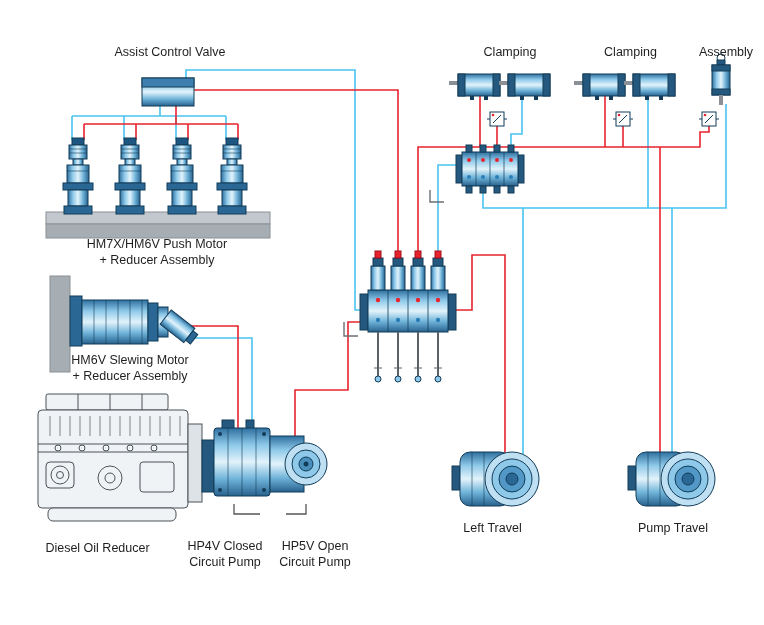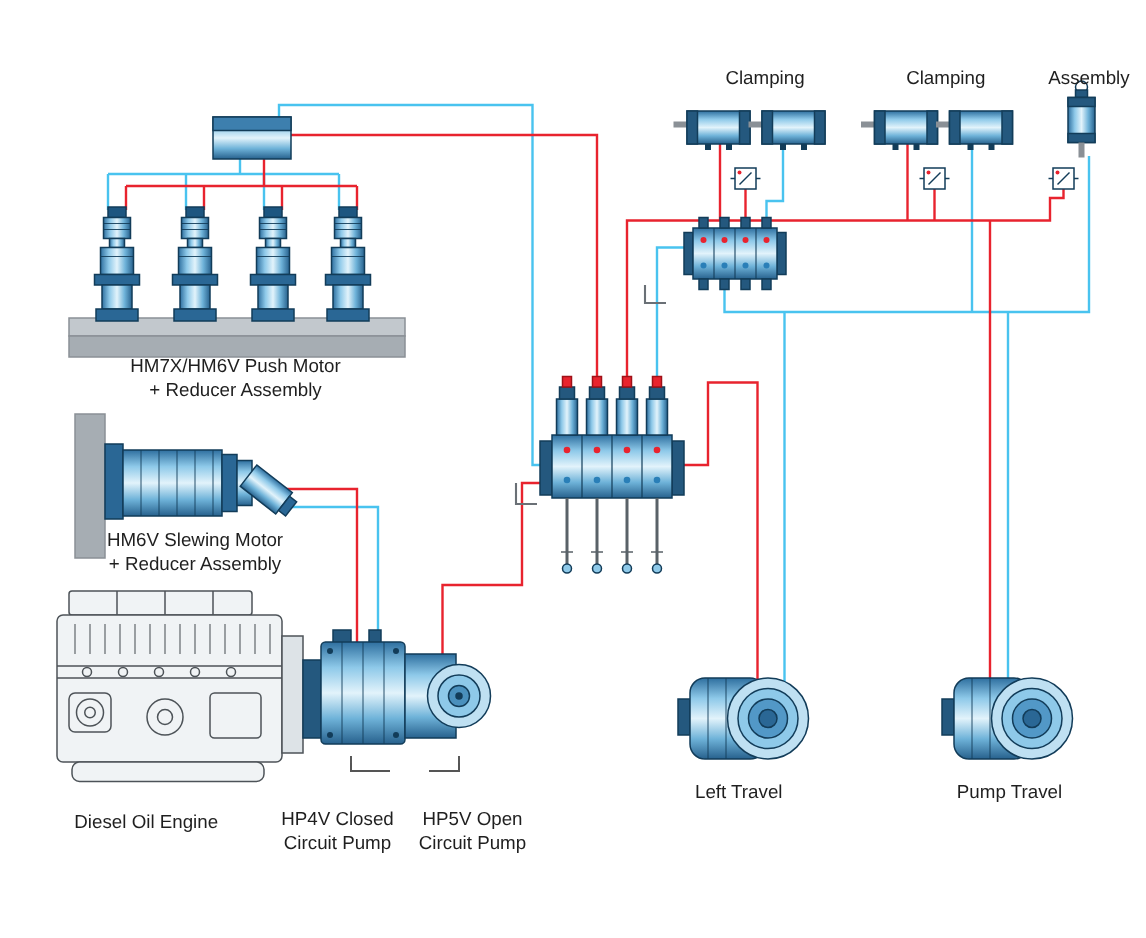--- a/index.html
+++ b/index.html
@@ -273,28 +273,29 @@
     <circle cx="688" cy="479" r="13" fill="#5298c7" stroke="#123c59"></circle>
     <circle cx="688" cy="479" r="6" fill="#2a6795" stroke="#123c59"></circle>
   </g>
 
   <g stroke="#6a7076" stroke-width="1.4" fill="none">
     <path d="M344,322 V336 H358"></path>
     <path d="M430,190 V202 H444"></path>
   </g>
 </svg>
 
+<div class="label" style="left:95px;top:44px;width:150px">Assist Control Valve</div>
 <div class="label" style="left:460px;top:44px;width:100px">Clamping</div>
 <div class="label" style="left:583px;top:44px;width:95px">Clamping</div>
 <div class="label" style="left:695px;top:44px;width:62px">Assembly</div>
 <div class="label" style="left:78px;top:236px;width:158px">HM7X/HM6V Push Motor
 + Reducer Assembly</div>
 <div class="label" style="left:55px;top:352px;width:150px">HM6V Slewing Motor
 + Reducer Assembly</div>
-<div class="label" style="left:40px;top:540px;width:115px">Diesel Oil Engine</div>
+<div class="label" style="left:40px;top:540px;width:115px">Diesel Oil Reducer</div>
 <div class="label" style="left:185px;top:538px;width:80px">HP4V Closed
 Circuit Pump</div>
 <div class="label" style="left:275px;top:538px;width:80px">HP5V Open
 Circuit Pump</div>
 <div class="label" style="left:450px;top:520px;width:85px">Left Travel</div>
 <div class="label" style="left:628px;top:520px;width:90px">Pump Travel</div>
 
 </div>
 
 </body></html>

